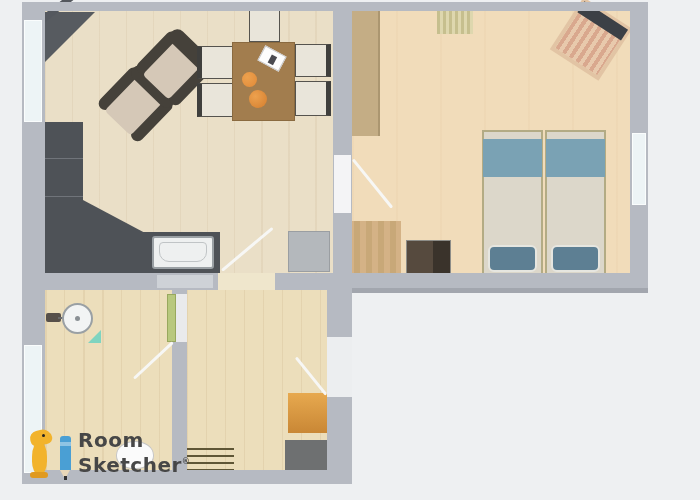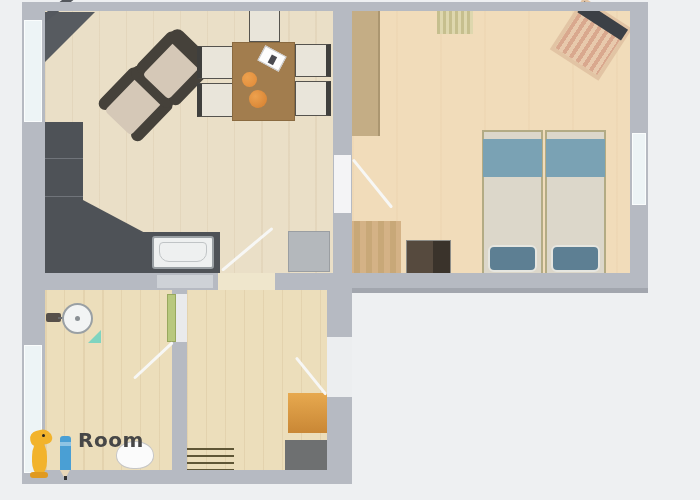--- a/index.html
+++ b/index.html
@@ -289,16 +289,17 @@
         <div class="eye"></div>
         <div class="foot"></div>
     </div>
     <div class="pencil">
       <div class="band"></div>
         <div class="tip"></div>
         <div class="lead"></div>
     </div>
     <div class="logo-text">
       <div>Room</div>
+      <div><span>Sketcher</span><span class="reg">®</span></div>
     </div>
   </div>
 
 </div>
 
 </body></html>

